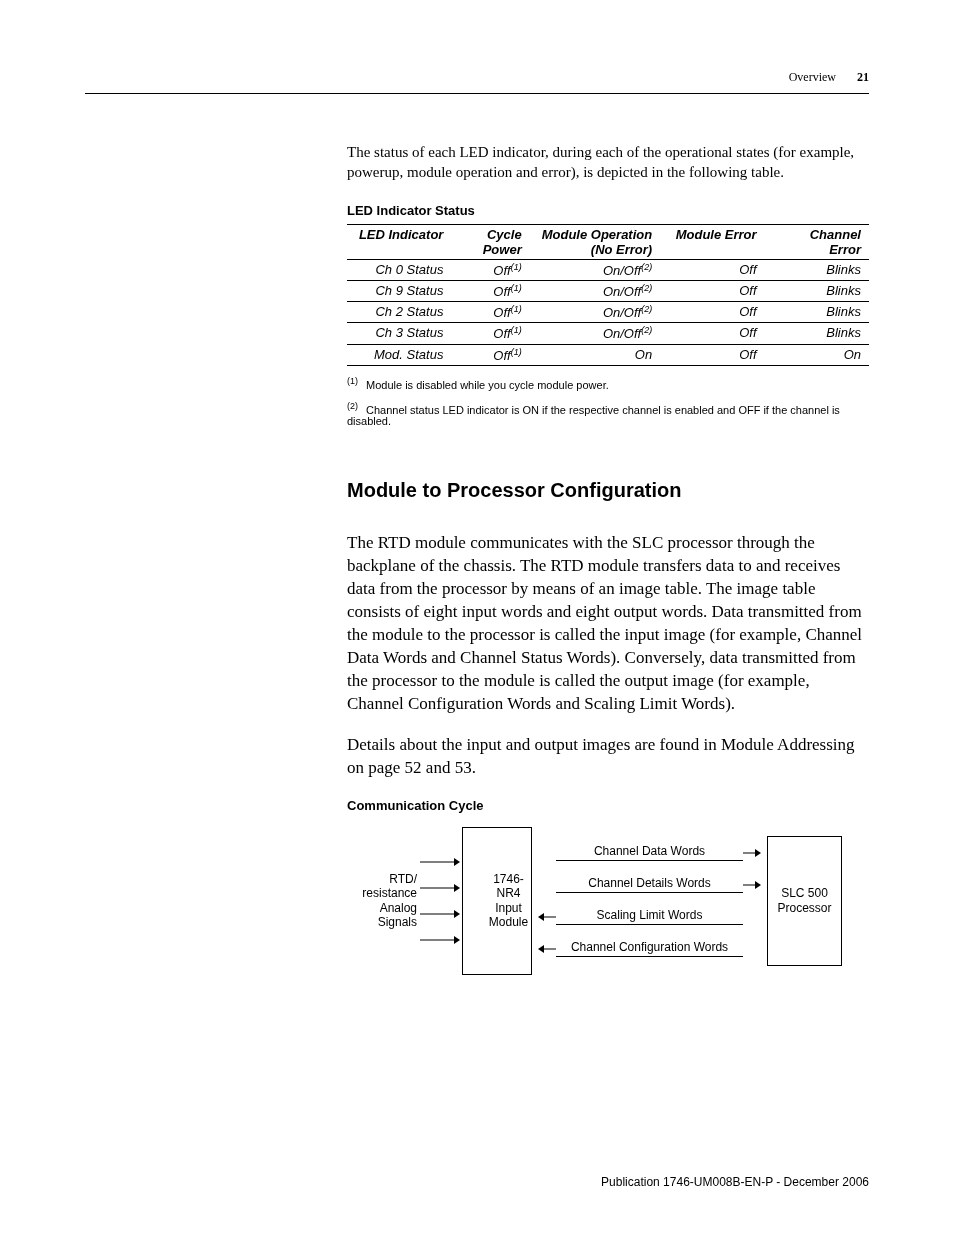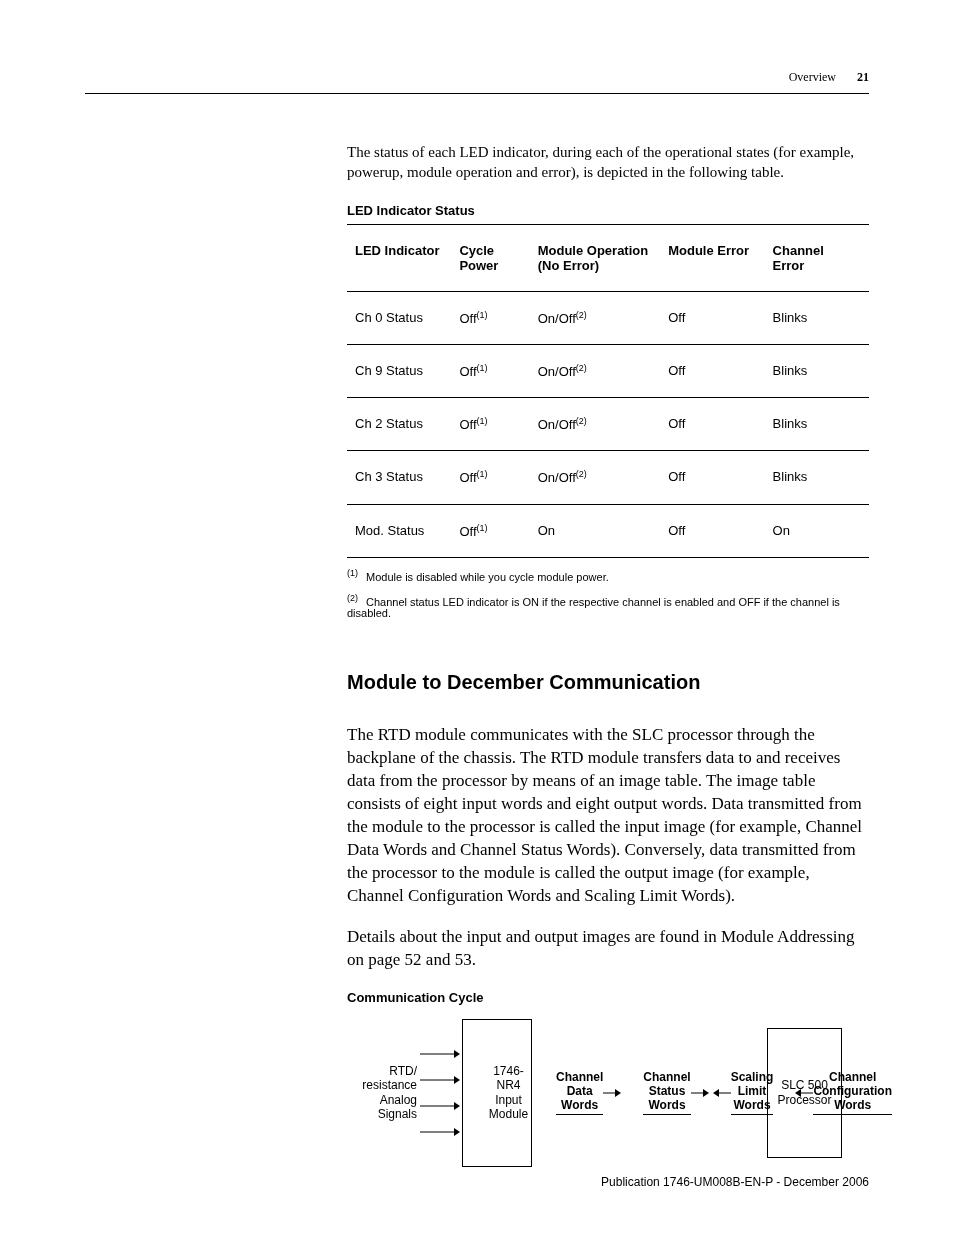--- a/index.html
+++ b/index.html
@@ -40,23 +40,24 @@
     font-size: 13px;
     margin-bottom: 6px;
   }
   table.led {
     border-collapse: collapse;
     width: 100%;
     font-family: Arial, Helvetica, sans-serif;
     font-size: 13px;
   }
   table.led th, table.led td {
-    text-align: left;
-    padding: 18px 8px;
+    text-align: right;
+    padding: 2px 8px;
     vertical-align: top;
+    font-style: italic;
   }
   table.led thead th {
     border-top: 1px solid #000;
     border-bottom: 1px solid #000;
     font-weight: bold;
   }
   table.led tbody td {
     border-bottom: 1px solid #000;
   }
   table.led th:nth-child(1), table.led td:nth-child(1){ width:20%; }
@@ -101,23 +102,22 @@
   }
   .diagram .col { display:flex; flex-direction:column; justify-content:center;text-align:right; }
   .leftlabel { width: 70px; text-align:left; line-height:1.2; }
   .arrows-in { width: 45px; display:flex; flex-direction:column; gap:18px; align-items:center; }
   .box1 {
     border:1px solid #000; width:70px; height:148px;
     display:flex; align-items:center; justify-content:center;
     text-align:center; line-height:1.2;padding-left:23px;
   }
   .midcol {
-    width: 235px; display:flex; flex-direction:row; gap:4px;
+    width: 235px; display:flex; flex-direction:column; gap:4px;
     padding: 0 6px;
-    font-weight: bold;
   }
   .midrow {
     display:flex; align-items:center; height:28px;
   }
   .midlabel {
     flex:1; text-align:center; border-bottom:1px solid #000;
     padding-bottom:2px; font-size:12px;
   }
   .midrow .arrow-r { width:18px; text-align:right; }
   .midrow .arrow-l { width:18px; text-align:left; }
@@ -193,21 +193,21 @@
             <td>On</td>
           </tr>
         </tbody>
     </table>
 
     <div class="footnotes">
       <div><sup>(1)</sup><span>Module is disabled while you cycle module power.</span></div>
       <div><sup>(2)</sup><span>Channel status LED indicator is ON if the respective channel is enabled and OFF if the channel is disabled.</span></div>
     </div>
 
-    <h2 class="subhead">Module to December Communication</h2>
+    <h2 class="subhead">Module to Processor Configuration</h2>
 
     <p class="body-para">The RTD module communicates with the SLC processor through the backplane of the chassis. The RTD module transfers data to and receives data from the processor by means of an image table. The image table consists of eight input words and eight output words. Data transmitted from the module to the processor is called the input image (for example, Channel Data Words and Channel Status Words). Conversely, data transmitted from the processor to the module is called the output image (for example, Channel Configuration Words and Scaling Limit Words).</p>
     <p class="body-para">Details about the input and output images are found in Module Addressing on page 52 and 53.</p>
 
     <div class="diagram-wrap">
       <div class="diagram-title">Communication Cycle</div>
       <div class="diagram">
         <div class="col leftlabel" id="dg-left">RTD/<br>resistance<br>Analog<br>Signals</div>
         <div class="col arrows-in">
           <span class="arrow">
@@ -240,21 +240,21 @@
             <div class="midrow">
               <span class="arrow-l"></span>
               <span class="midlabel">Channel Data Words</span>
               <span class="arrow-r"><svg width="18" height="8">
                   <line x1="0" y1="4" x2="12" y2="4" stroke="#000"></line>
                   <polygon points="12,0 18,4 12,8"></polygon>
                 </svg></span>
             </div>
             <div class="midrow">
               <span class="arrow-l"></span>
-              <span class="midlabel">Channel Status Words</span>
+              <span class="midlabel">Channel Details Words</span>
               <span class="arrow-r"><svg width="18" height="8">
                   <line x1="0" y1="4" x2="12" y2="4" stroke="#000"></line>
                   <polygon points="12,0 18,4 12,8"></polygon>
                 </svg></span>
             </div>
             <div class="midrow">
               <span class="arrow-l"><svg width="18" height="8">
                   <line x1="6" y1="4" x2="18" y2="4" stroke="#000"></line>
                   <polygon points="6,0 0,4 6,8"></polygon>
                 </svg></span>

